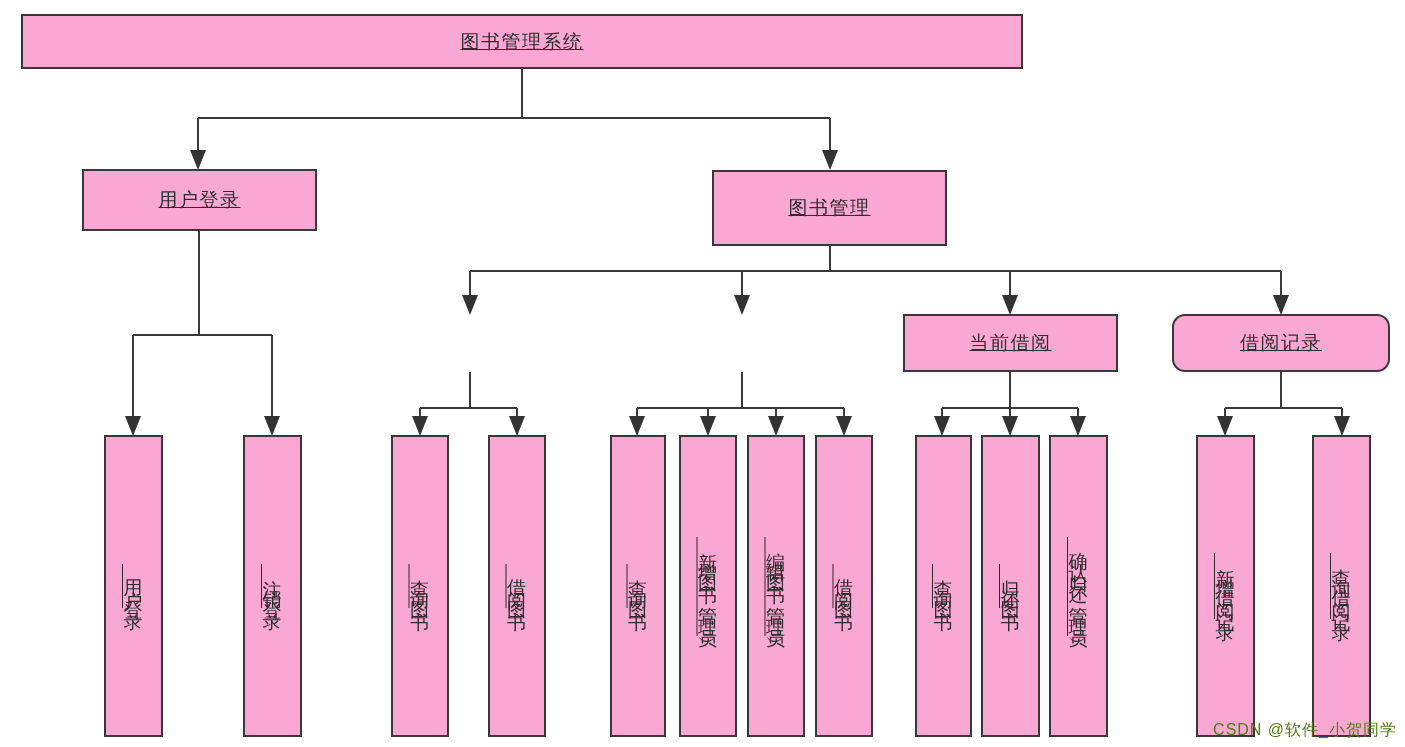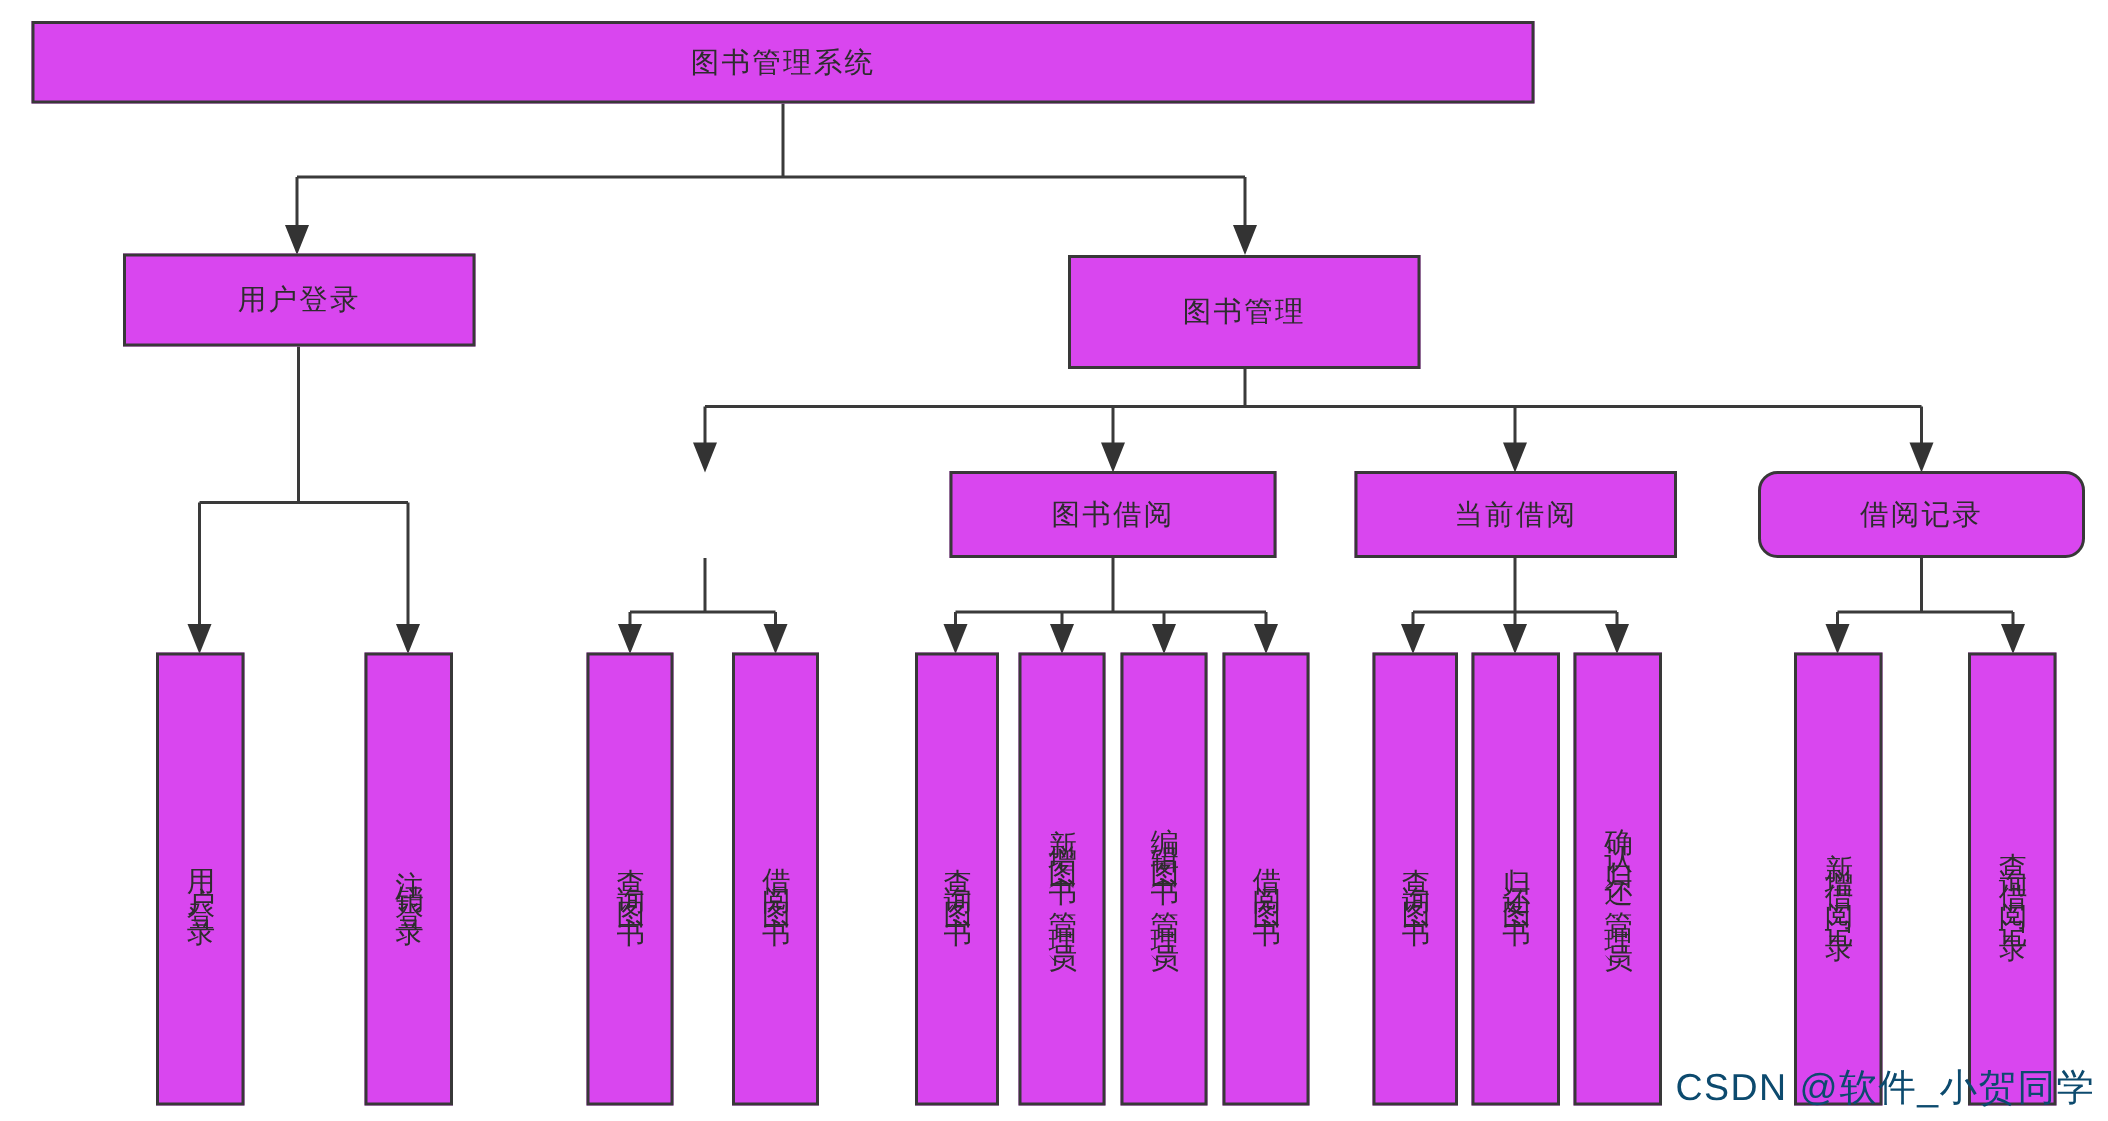--- a/index.html
+++ b/index.html
@@ -8,25 +8,26 @@
     position: relative;
     background: #ffffff;
     font-family: "Liberation Sans", sans-serif;
     color: #2d2d2d;
     overflow: hidden;
   }
   .canvas { position: absolute; inset: 0; width: 1405px; height: 747px; }
   svg.connectors { position: absolute; left: 0; top: 0; }
   .node {
     position: absolute;
-    background: #d946ef;
+    background: #f9a8d4;
     border: 2.5px solid #383838;
     display: flex;
     align-items: center;
     justify-content: center;
+    text-decoration: underline;
   }
   .hbox { font-size: 19px; letter-spacing: 1.5px; }
   .vbox span.vtext {
     writing-mode: vertical-rl;
     text-orientation: mixed;
     font-size: 19px;
     line-height: 1;
     letter-spacing: 11px;
     white-space: nowrap;
   }
@@ -49,22 +50,22 @@
   .l-8  { left: 815px;  width: 58px; }
   .l-9  { left: 915px;  width: 57px; }
   .l-10 { left: 981px;  width: 59px; }
   .l-11 { left: 1049px; width: 59px; }
   .l-12 { left: 1196px; width: 59px; }
   .l-13 { left: 1312px; width: 59px; }
   .watermark {
     position: absolute;
     right: 8px;
     bottom: 6px;
-    font-size: 25px;
-    color: #0c4a6e;
+    font-size: 16px;
+    color: #4d7c0f;
     letter-spacing: 1px;
   }
 </style>
 </head>
 <body>
 
 <div class="canvas">
 
   <svg class="connectors" width="1405" height="747" viewBox="0 0 1405 747">
     <g stroke="#3a3a3a" stroke-width="2" fill="none">
@@ -110,23 +111,20 @@
     <span>图书管理系统</span>
   </div>
 
   <div class="node hbox n-login">
     <span>用户登录</span>
   </div>
   <div class="node hbox n-mgmt">
     <span>图书管理</span>
   </div>
 
-  <div class="node hbox n-borrow">
-    <span>图书借阅</span>
-  </div>
   <div class="node hbox n-current">
     <span>当前借阅</span>
   </div>
   <div class="node hbox n-records">
     <span>借阅记录</span>
   </div>
 
   <div class="node vbox leaf l-1">
     <span class="vtext">用户登录</span>
   </div>

